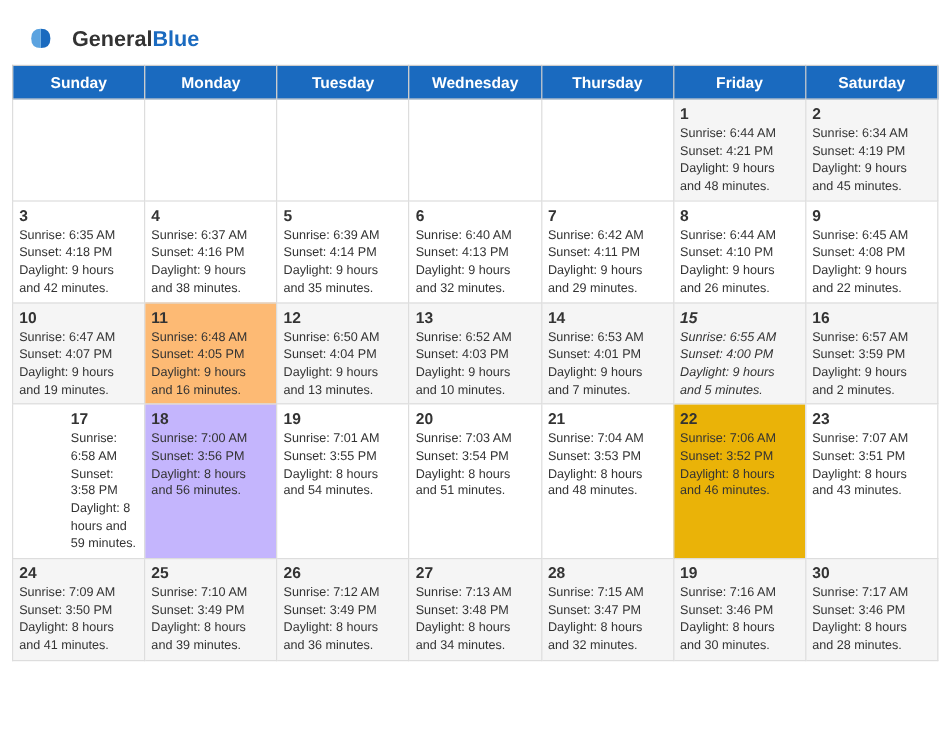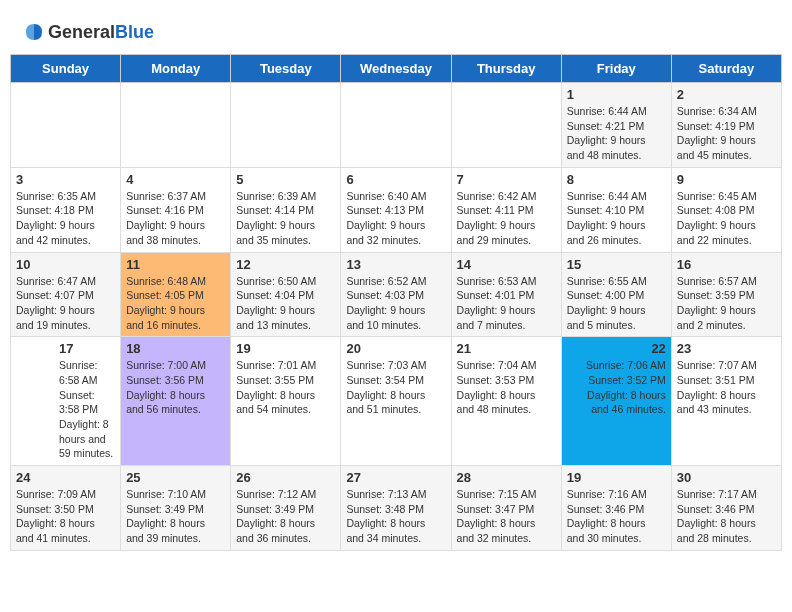--- a/index.html
+++ b/index.html
@@ -12,21 +12,21 @@
     }
     .header-section {
       display: flex;
       justify-content: space-between;
       align-items: flex-start;
       padding: 10px 10px 5px 10px;
     }
     .logo {
       display: flex;
       align-items: center;
-      gap: 2px;
+      gap: 14px;
     }
     .logo-icon {
       width: 24px;
       height: 24px;
       margin-left: 2px;
     }
     .title-section {
       text-align: right;
     }
     .month-title {
@@ -205,21 +205,21 @@
           <div class="day-info" style="white-space: pre-line;">Sunrise: 6:52 AM
 Sunset: 4:03 PM
 Daylight: 9 hours and 10 minutes.</div>
         </td>
         <td style="background-color: rgb(245, 245, 245);">
           <span class="day-number">14</span>
           <div class="day-info" style="white-space: pre-line;">Sunrise: 6:53 AM
 Sunset: 4:01 PM
 Daylight: 9 hours and 7 minutes.</div>
         </td>
-        <td style="background-color: rgb(245, 245, 245);">
+        <td style="background-color: rgb(245, 245, 245); font-style: italic;">
           <span class="day-number">15</span>
           <div class="day-info" style="white-space: pre-line;">Sunrise: 6:55 AM
 Sunset: 4:00 PM
 Daylight: 9 hours and 5 minutes.</div>
         </td>
         <td style="background-color: rgb(245, 245, 245);">
           <span class="day-number">16</span>
           <div class="day-info" style="white-space: pre-line;">Sunrise: 6:57 AM
 Sunset: 3:59 PM
 Daylight: 9 hours and 2 minutes.</div>
@@ -249,21 +249,21 @@
           <div class="day-info" style="white-space: pre-line;">Sunrise: 7:03 AM
 Sunset: 3:54 PM
 Daylight: 8 hours and 51 minutes.</div>
         </td>
         <td style="background-color: rgb(255, 255, 255);">
           <span class="day-number">21</span>
           <div class="day-info" style="white-space: pre-line;">Sunrise: 7:04 AM
 Sunset: 3:53 PM
 Daylight: 8 hours and 48 minutes.</div>
         </td>
-        <td style="background-color: #0ea5e9; text-align: right;">
+        <td style="background-color: #eab308;">
           <span class="day-number">22</span>
           <div class="day-info" style="white-space: pre-line;">Sunrise: 7:06 AM
 Sunset: 3:52 PM
 Daylight: 8 hours and 46 minutes.</div>
         </td>
         <td style="background-color: rgb(255, 255, 255);">
           <span class="day-number">23</span>
           <div class="day-info" style="white-space: pre-line;">Sunrise: 7:07 AM
 Sunset: 3:51 PM
 Daylight: 8 hours and 43 minutes.</div>

